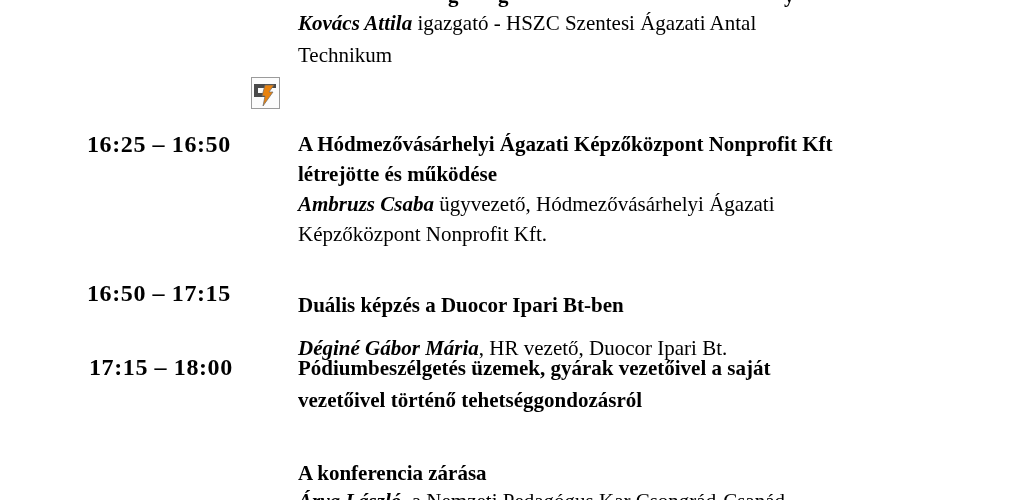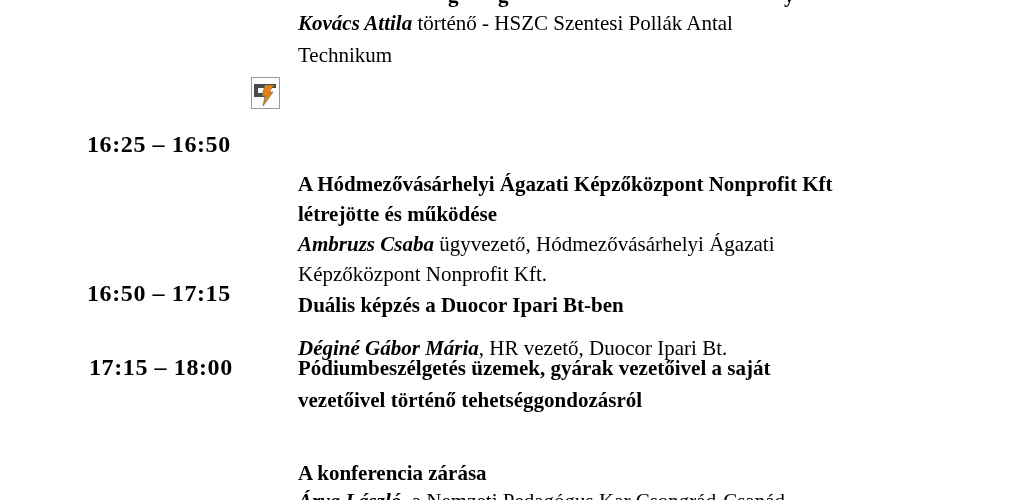--- a/index.html
+++ b/index.html
@@ -40,34 +40,34 @@
 </head>
 <body>
 
 <div class="page">
 
   <span class="frag" style="left: 448px;">g</span>
   <span class="frag" style="left: 498px;">g</span>
   <span class="frag" style="left: 784px;">y</span>
 
   <div class="abs intro" style="left: 298px; top: 7px;">
-    <div class="line"><span class="name">Kovács Attila</span><span> történő - HSZC Szentesi Pollák Antal</span></div>
+    <div class="line"><span class="name">Kovács Attila</span><span> igazgató - HSZC Szentesi Ágazati Antal</span></div>
     <div class="line">Technikum</div>
   </div>
 
   <div class="abs" style="left: 251px; top: 77px;">
     <svg class="obj-icon" width="29" height="32" viewBox="0 0 29 32">
       <rect x="0.5" y="0.5" width="28" height="31" fill="#fcfcfc" stroke="#9b9b9b"></rect>
       <path d="M3 7 H25 V11 H7 V16 H16 V20 H3 Z" fill="#4a4a4a"></path>
       <path d="M20 8 L14 8 L11 19 L14 19 L12 29 L22 15 L18 15 L23 8 Z" fill="#e8820e" stroke="#6a6a6a" stroke-width="0.7"></path>
     </svg>
   </div>
 
   <div class="abs time" style="left: 87px; top: 129px;">16:25 – 16:50</div>
-  <div class="abs row1" style="left: 298px; top: 129px; margin-top: 40px;">
+  <div class="abs row1" style="left: 298px; top: 129px;">
     <div class="line bold">A Hódmezővásárhelyi Ágazati Képzőközpont Nonprofit Kft</div>
     <div class="line bold">létrejötte és működése</div>
     <div class="line"><span class="name">Ambruzs Csaba</span><span> ügyvezető, Hódmezővásárhelyi Ágazati</span></div>
     <div class="line">Képzőközpont Nonprofit Kft.</div>
   </div>
 
   <div class="abs time" style="left: 87px; top: 278px;">16:50 – 17:15</div>
   <div class="abs row2" style="left: 298px; top: 278px;">
     <div class="line bold">Duális képzés a Duocor Ipari Bt-ben</div>
     <div class="line"><span class="name">Déginé Gábor Mária</span><span>, HR vezető, Duocor Ipari Bt.</span></div>

